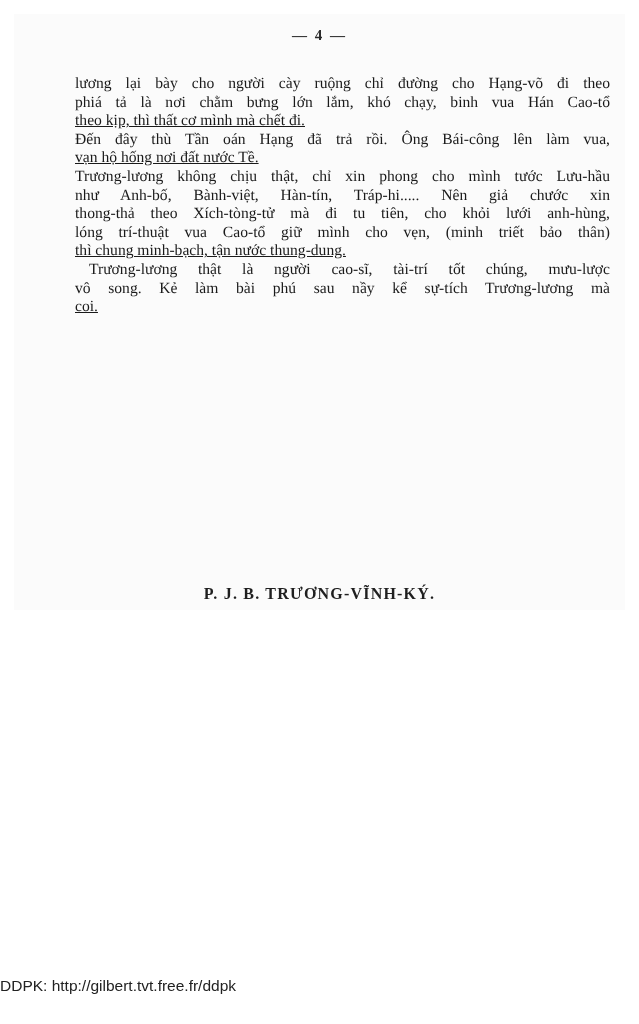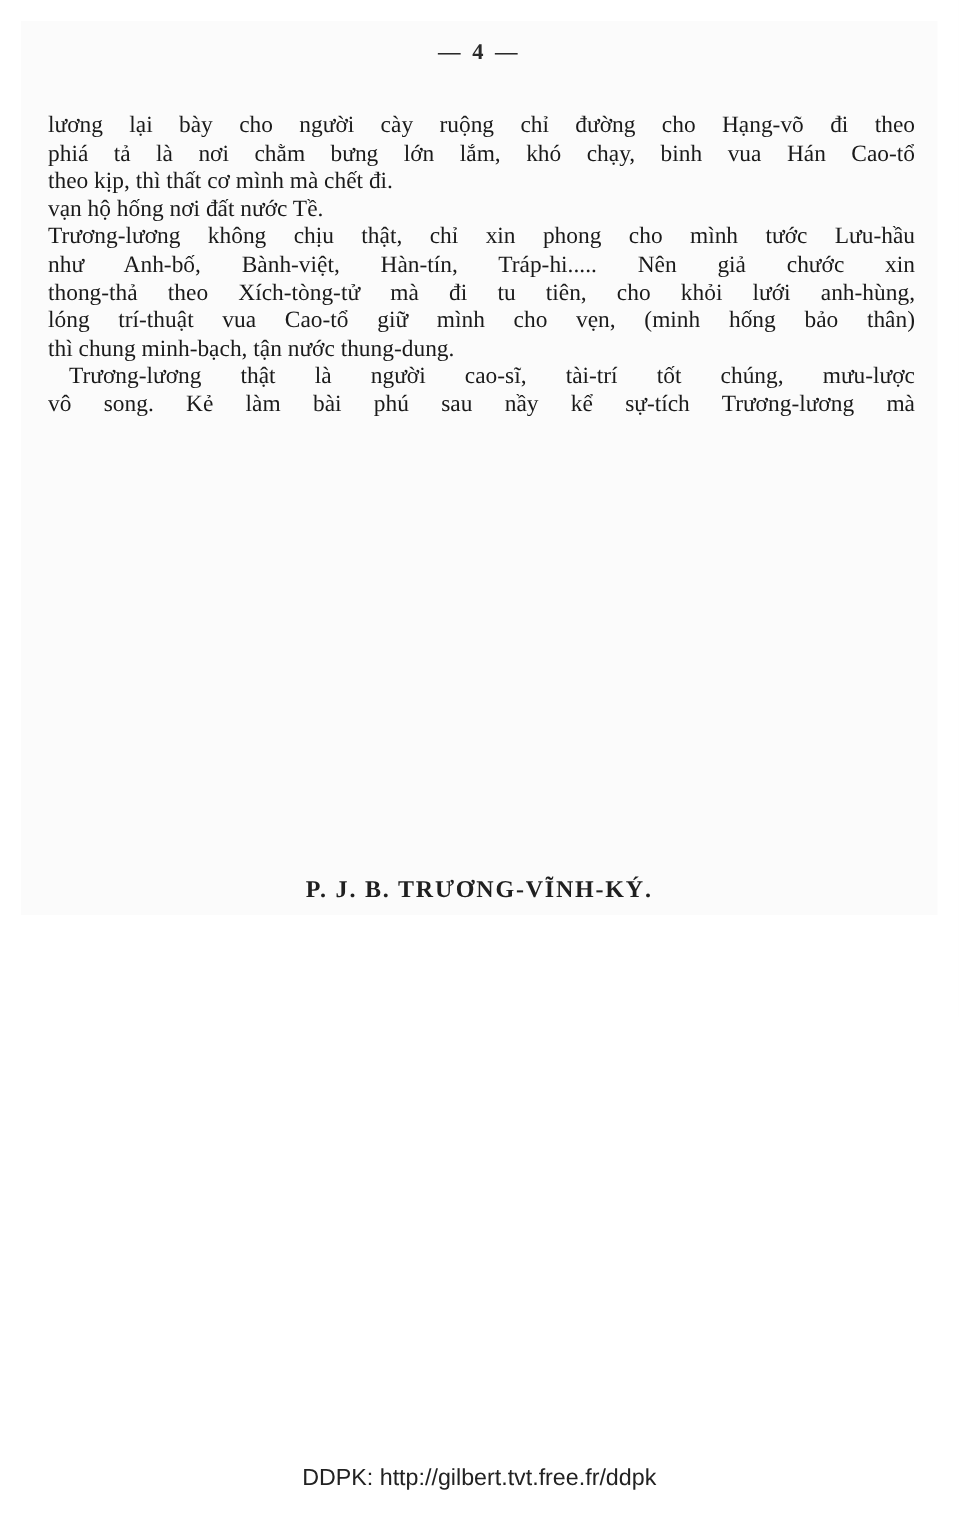--- a/index.html
+++ b/index.html
@@ -44,69 +44,72 @@
       color: #1a1a1a;
       text-rendering: geometricPrecision;
     }
     .line {
       display: block;
       white-space: nowrap;
       text-align: justify;
       text-align-last: justify;
       height: 18.6px;
       overflow: visible;
+      margin-left: 43px;
     }
     .line.last {
       text-align-last: left;
+      text-decoration: underline;
     }
     .line.indent {
       padding-left: 14px;
     }
     .signature {
       position: absolute;
       left: 0;
       width: 639px;
       top: 585px;
       text-align: center;
       font-size: 16px;
       font-weight: bold;
       letter-spacing: 1.2px;
       color: #1f1f1f;
     }
     .footer-credit {
       position: absolute;
       left: 0;
       width: 639px;
       top: 977px;
-      text-align: center;
       font-family: "Liberation Sans", "DejaVu Sans", sans-serif;
       font-size: 15.5px;
       color: #222222;
     }
   </style>
 </head>
 <body>
 
 <div class="scan-page"></div>
 
 <div class="page-number">— 4 —</div>
 
 <div class="body-text">
 
   <span class="line">lương lại bày cho người cày ruộng chỉ đường cho Hạng-võ đi theo</span>
   <span class="line">phiá tả là nơi chằm bưng lớn lắm, khó chạy, binh vua Hán Cao-tổ</span>
   <span class="line last">theo kịp, thì thất cơ mình mà chết đi.</span>
 
+  <span class="line">Đến đây thù Tần oán Hạng đã trả rồi. Ông Bái-công lên làm vua,</span>
   <span class="line last">vạn hộ hống nơi đất nước Tề.</span>
 
   <span class="line">Trương-lương không chịu thật, chỉ xin phong cho mình tước Lưu-hầu</span>
   <span class="line">như Anh-bố, Bành-việt, Hàn-tín, Tráp-hi..... Nên giả chước xin</span>
   <span class="line">thong-thả theo Xích-tòng-tử mà đi tu tiên, cho khỏi lưới anh-hùng,</span>
-  <span class="line">lóng trí-thuật vua Cao-tổ giữ mình cho vẹn, (minh hống bảo thân)</span>
+  <span class="line">lóng trí-thuật vua Cao-tổ giữ mình cho vẹn, (minh triết bảo thân)</span>
   <span class="line last">thì chung minh-bạch, tận nước thung-dung.</span>
 
   <span class="line indent">Trương-lương thật là người cao-sĩ, tài-trí tốt chúng, mưu-lược</span>
   <span class="line">vô song. Kẻ làm bài phú sau nầy kể sự-tích Trương-lương mà</span>
+  <span class="line last">coi.</span>
 </div>
 
 <div class="signature">P. J. B. TRƯƠNG-VĨNH-KÝ.</div>
 
 <div class="footer-credit">DDPK: http://gilbert.tvt.free.fr/ddpk</div>
 
 </body></html>

